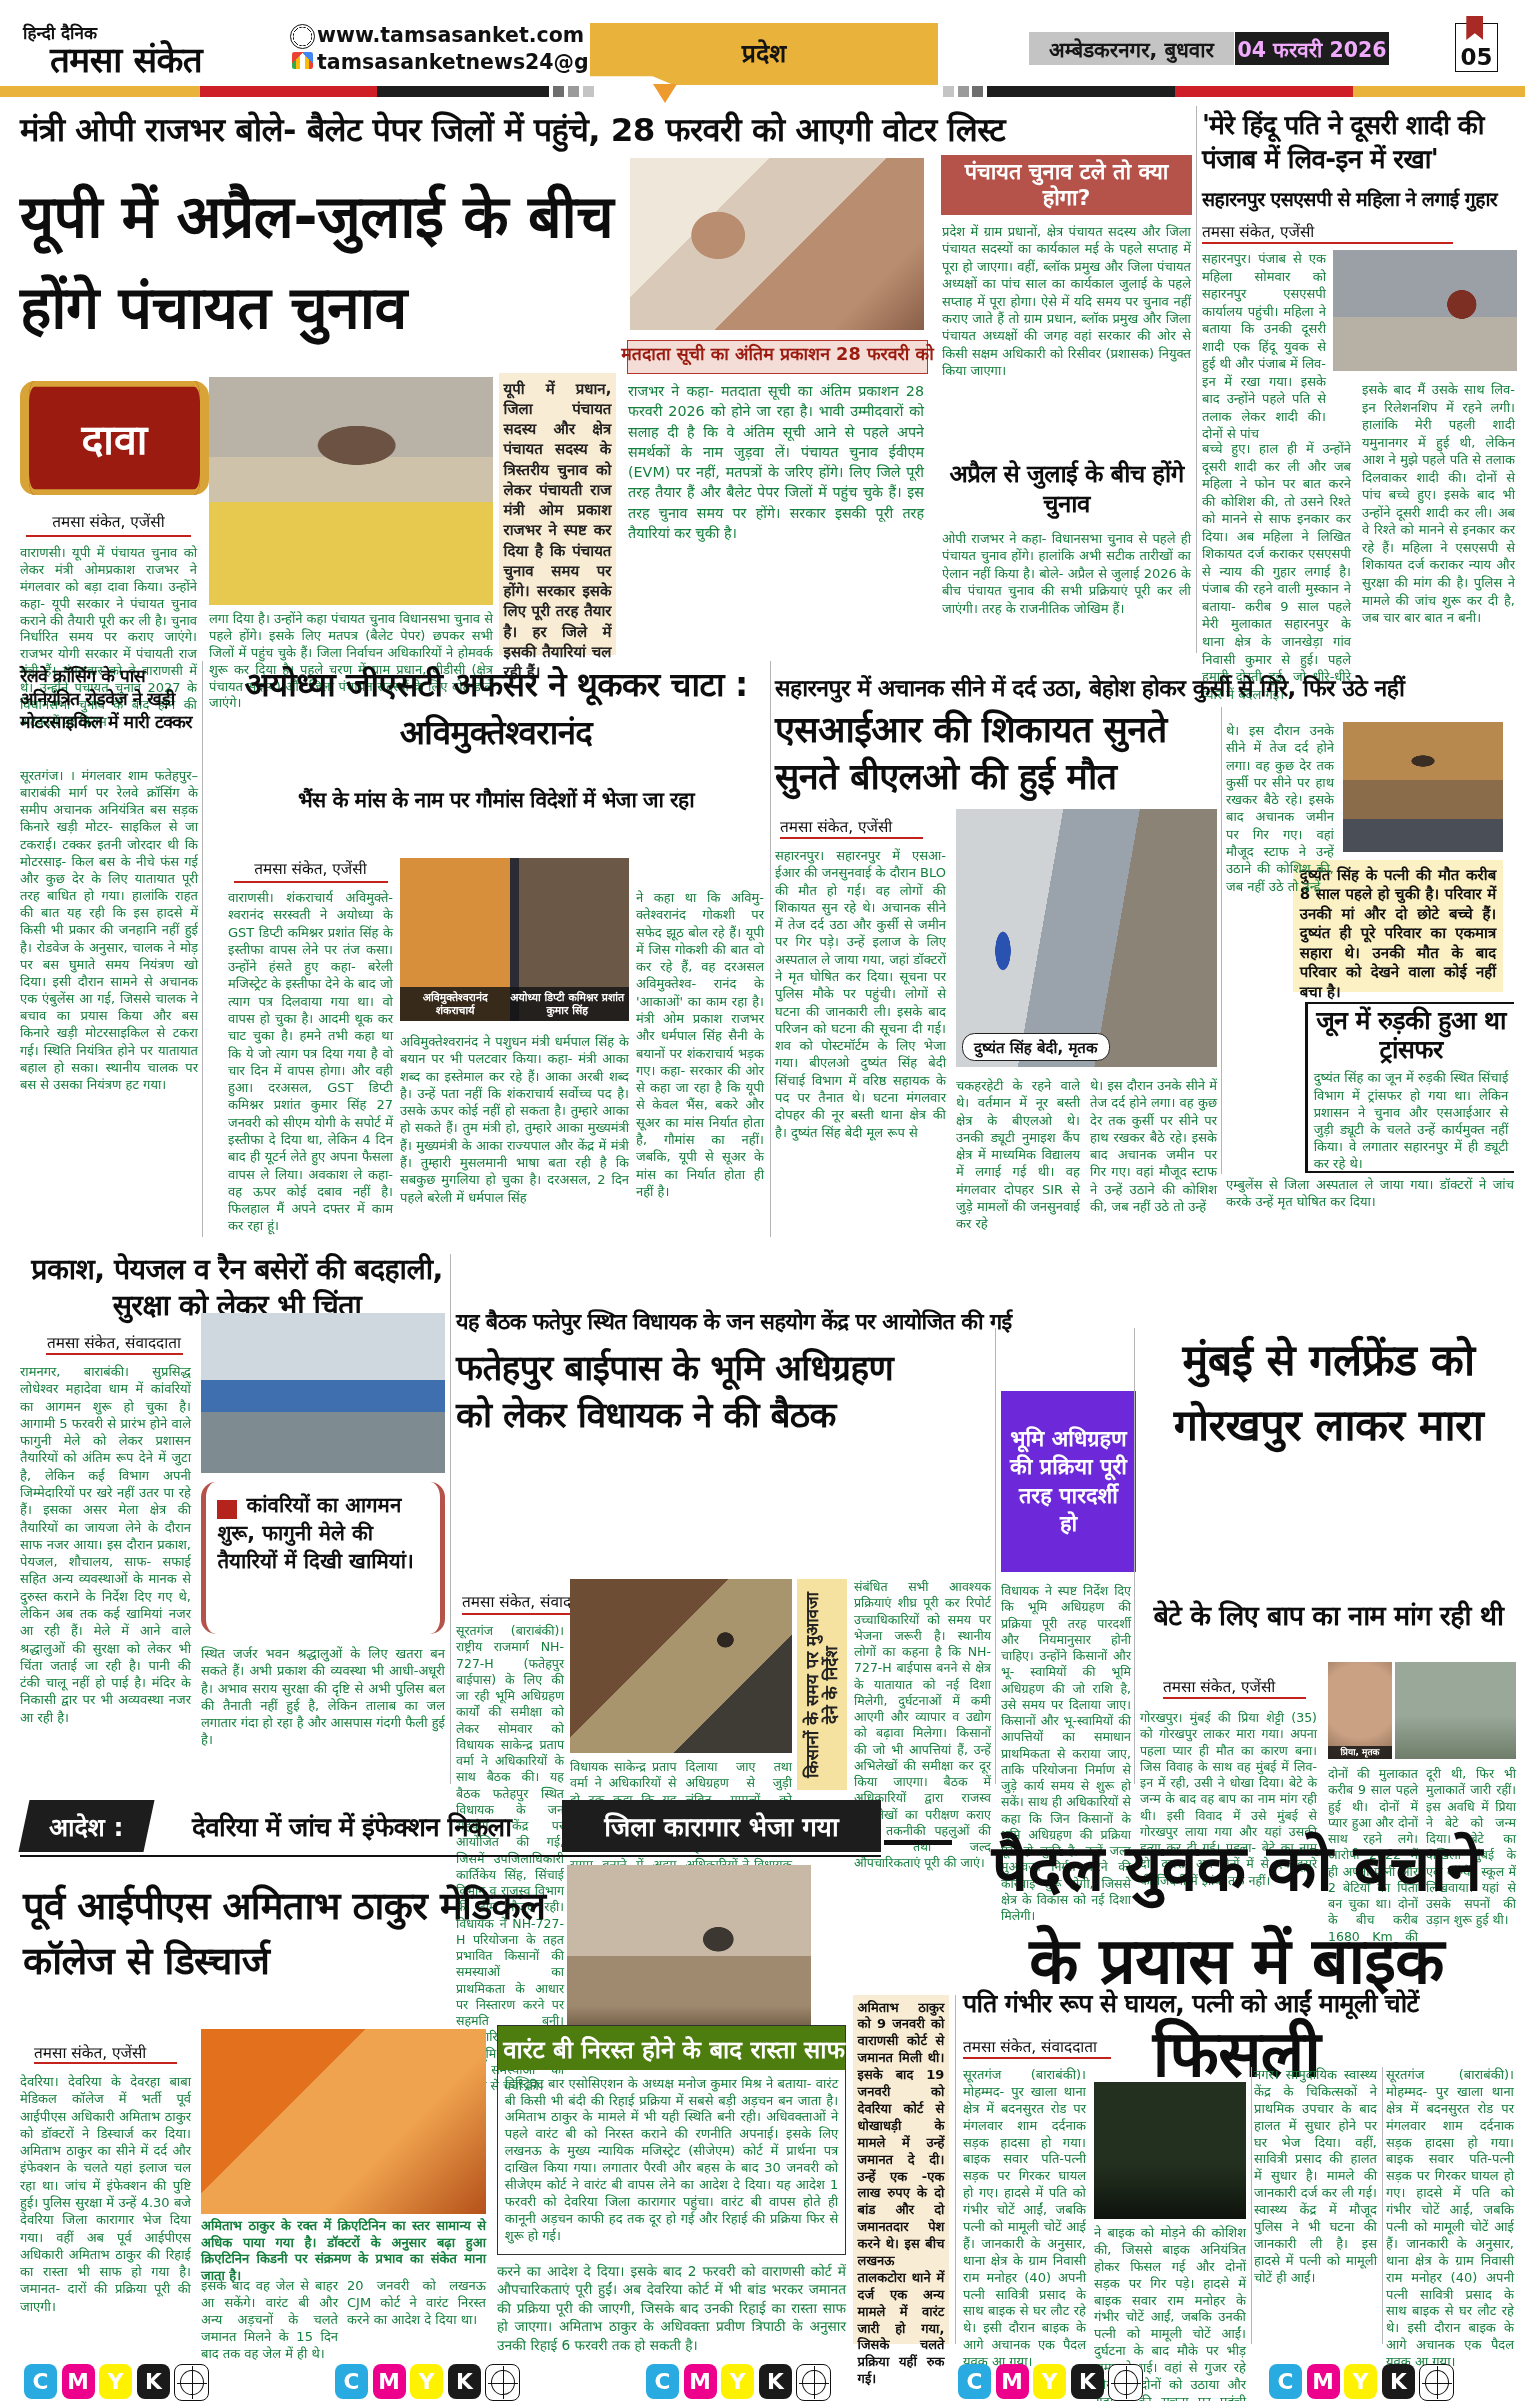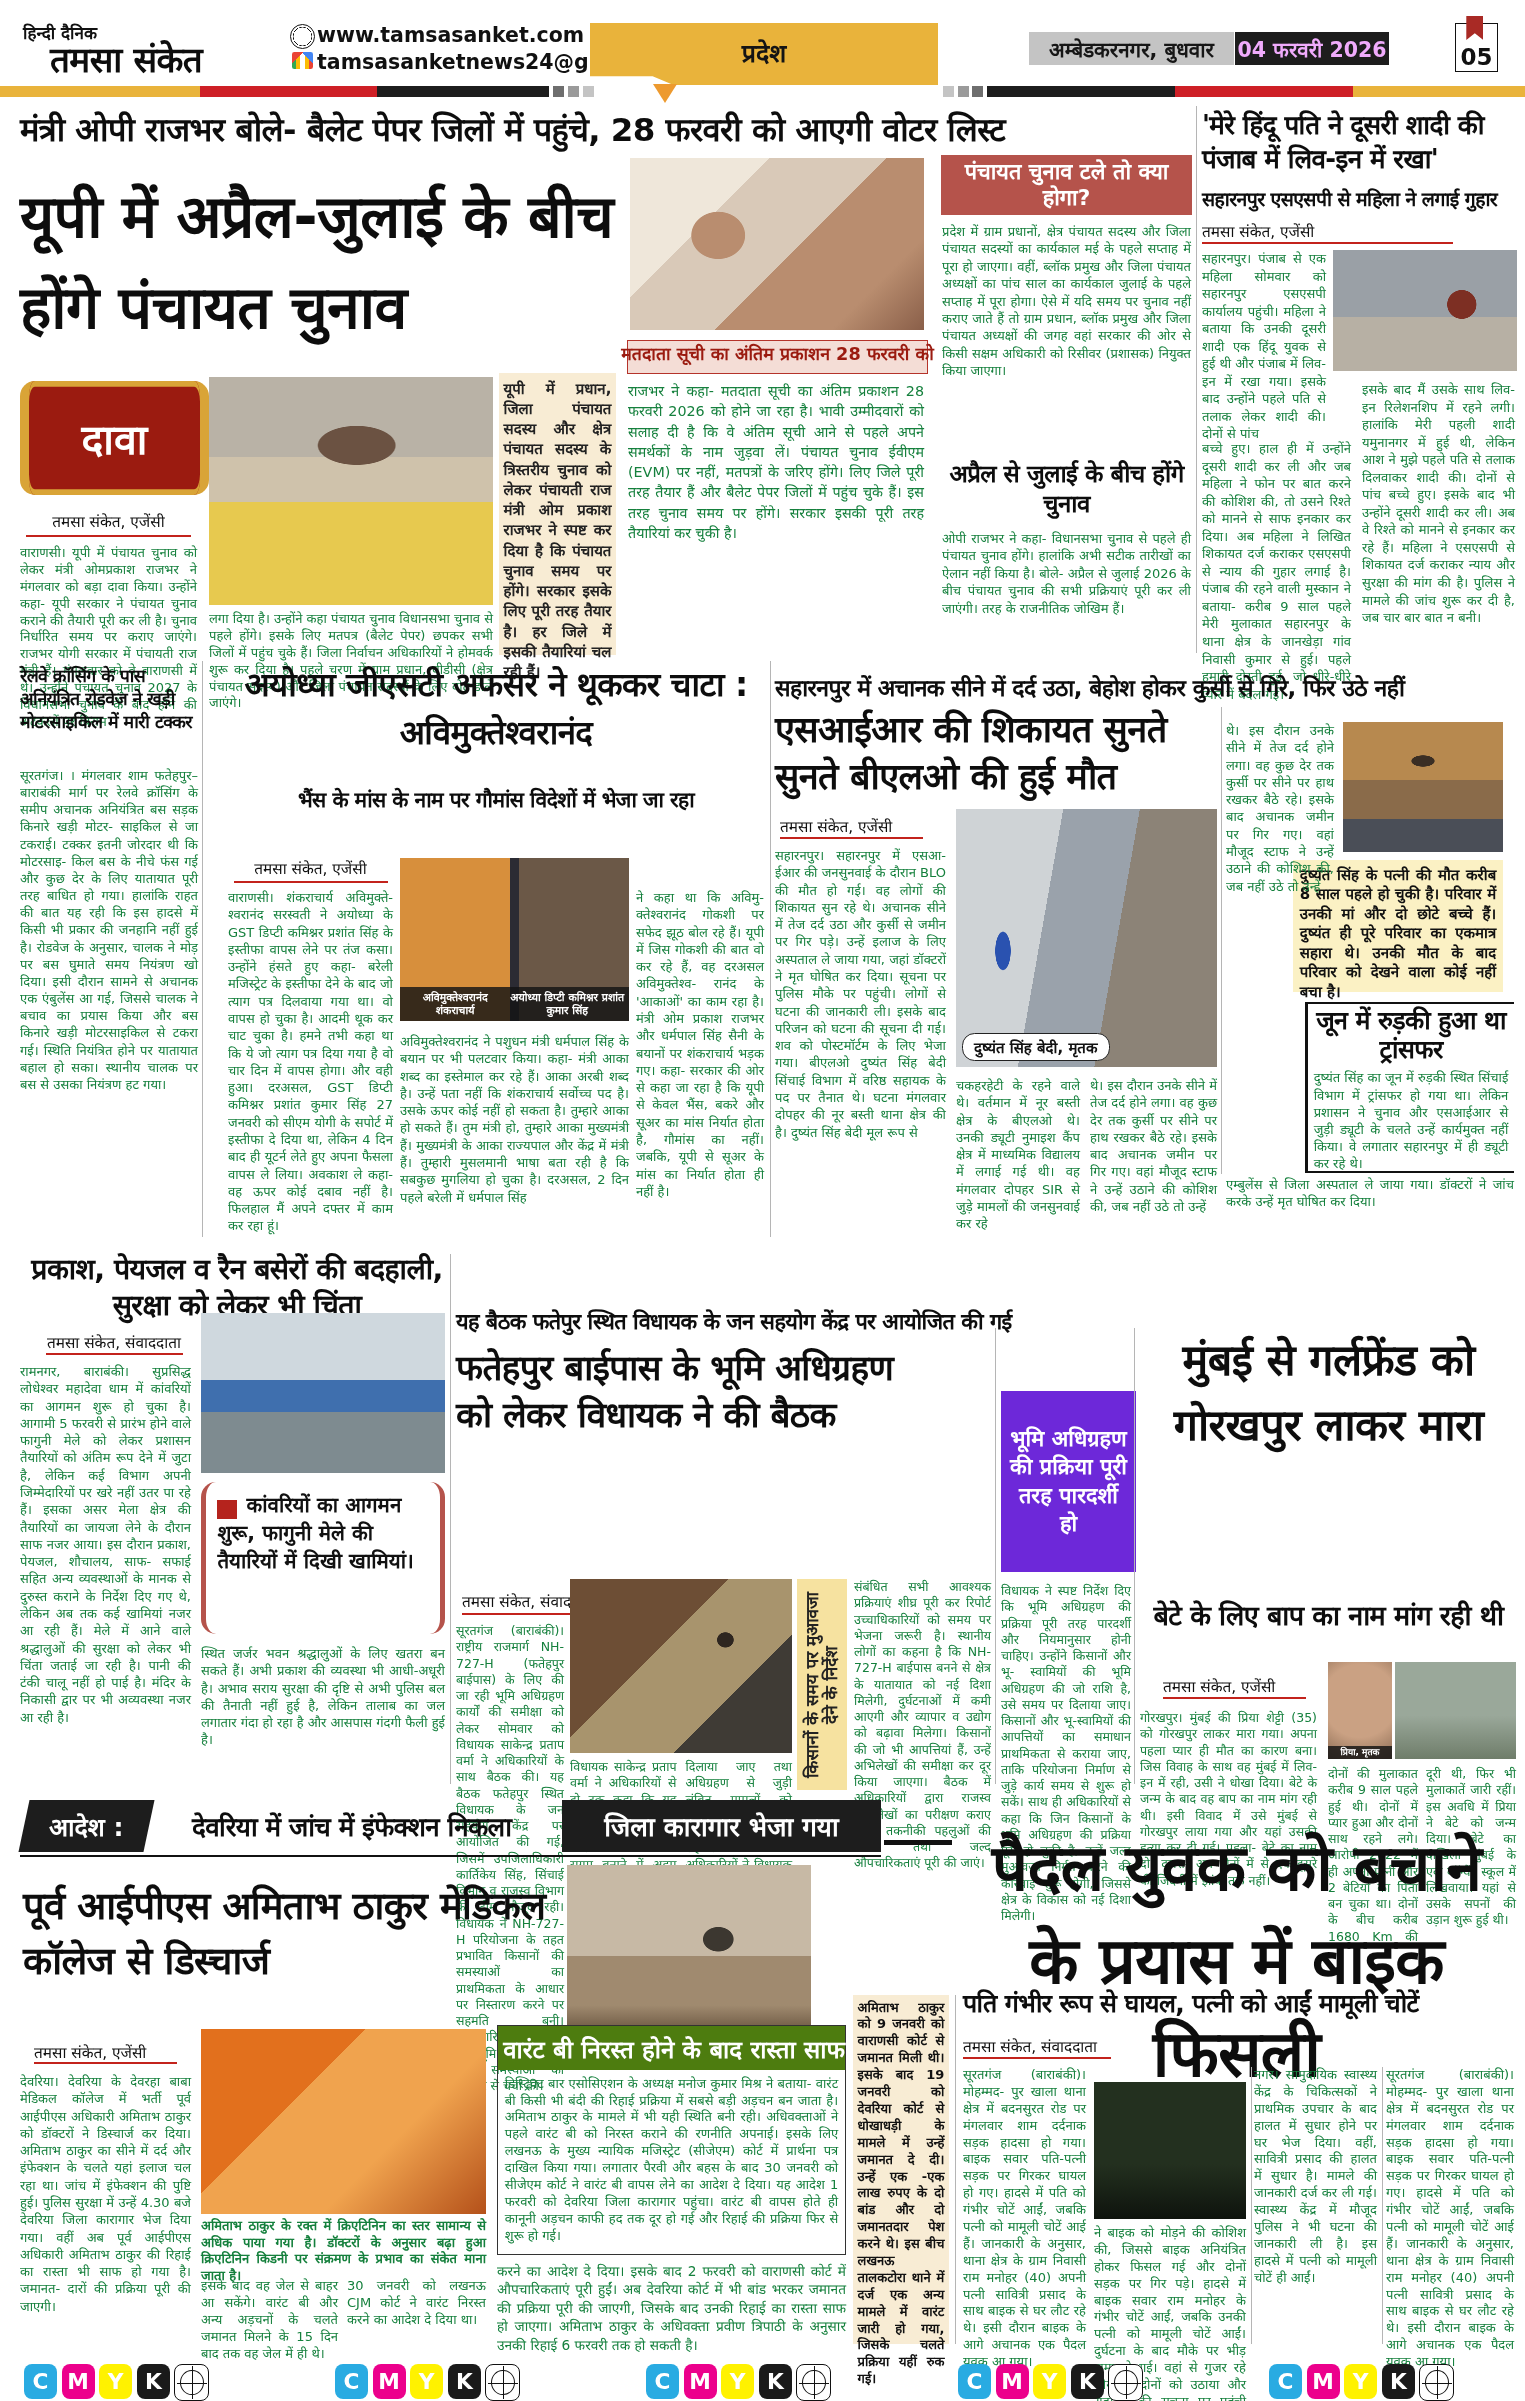--- a/index.html
+++ b/index.html
@@ -232,21 +232,21 @@
   <div class="ph" style="left:567px;top:1865px;width:244px;height:165px;
               background:radial-gradient(closest-side at 62% 45%,#3c3730 0 16%,transparent 17%),
               linear-gradient(180deg,#c7b9a5 0 55%,#a08a6f 55% 85%,#6e5a44 100%)"></div>
   <div class="abs byl" style="left:34px;top:2042px;width:143px;text-align:left">तमसा संकेत, एजेंसी</div>
   <div class="abs rule-red" style="left:34px;top:2062px;width:143px"></div>
   <div class="abs bt" style="left:20px;top:2073px;width:171px;font-size:13px;line-height:1.33">देवरिया। देवरिया के देवरहा बाबा मेडिकल कॉलेज में भर्ती पूर्व आईपीएस अधिकारी अमिताभ ठाकुर को डॉक्टरों ने डिस्चार्ज कर दिया। अमिताभ ठाकुर का सीने में दर्द और इंफेक्शन के चलते यहां इलाज चल रहा था। जांच में इंफेक्शन की पुष्टि हुई। पुलिस सुरक्षा में उन्हें 4.30 बजे देवरिया जिला कारागार भेज दिया गया। वहीं अब पूर्व आईपीएस अधिकारी अमिताभ ठाकुर की रिहाई का रास्ता भी साफ हो गया है। जमानत- दारों की प्रक्रिया पूरी की जाएगी।</div>
   <div class="ph" style="left:201px;top:2029px;width:285px;height:185px;
               background:linear-gradient(135deg,#e2701d 0 35%,#f0a34e 35% 65%,#b4511a 100%)"></div>
   <div class="abs bt" style="left:201px;top:2218px;width:285px;font-size:13px;font-weight:700;line-height:1.28">अमिताभ ठाकुर के रक्त में क्रिएटिनिन का स्तर सामान्य से अधिक पाया गया है। डॉक्टरों के अनुसार बढ़ा हुआ क्रिएटिनिन किडनी पर संक्रमण के प्रभाव का संकेत माना जाता है।</div>
   <div class="abs bt" style="left:201px;top:2278px;width:137px;font-size:13px;line-height:1.3">इसके बाद वह जेल से बाहर आ सकेंगे। वारंट बी और अन्य अड़चनों के चलते जमानत मिलने के 15 दिन बाद तक वह जेल में ही थे।</div>
-  <div class="abs bt" style="left:347px;top:2278px;width:139px;font-size:13px;line-height:1.3">30 जनवरी को लखनऊ CJM कोर्ट ने वारंट निरस्त करने का आदेश दे दिया था।</div>
+  <div class="abs bt" style="left:347px;top:2278px;width:139px;font-size:13px;line-height:1.3">20 जनवरी को लखनऊ CJM कोर्ट ने वारंट निरस्त करने का आदेश दे दिया था।</div>
 
   <div class="abs" style="left:497px;top:2025px;width:349px;height:230px;border:1.7px solid #333;box-sizing:border-box">
     <div style="height:44px;background:#4d7c0f;display:flex;align-items:center;justify-content:flex-end">
       <span style="color:#fff;font-weight:900;font-size:24px;white-space:nowrap">वारंट बी निरस्त होने के बाद रास्ता साफ</span>
     </div>
     <div class="bt" style="padding:5.7px 6.8px;font-size:13px;line-height:1.3">डिस्ट्रिक्ट बार एसोसिएशन के अध्यक्ष मनोज कुमार मिश्र ने बताया- वारंट बी किसी भी बंदी की रिहाई प्रक्रिया में सबसे बड़ी अड़चन बन जाता है। अमिताभ ठाकुर के मामले में भी यही स्थिति बनी रही। अधिवक्ताओं ने पहले वारंट बी को निरस्त कराने की रणनीति अपनाई। इसके लिए लखनऊ के मुख्य न्यायिक मजिस्ट्रेट (सीजेएम) कोर्ट में प्रार्थना पत्र दाखिल किया गया। लगातार पैरवी और बहस के बाद 30 जनवरी को सीजेएम कोर्ट ने वारंट बी वापस लेने का आदेश दे दिया। यह आदेश 1 फरवरी को देवरिया जिला कारागार पहुंचा। वारंट बी वापस होते ही कानूनी अड़चन काफी हद तक दूर हो गई और रिहाई की प्रक्रिया फिर से शुरू हो गई।</div>
   </div>
   <div class="abs bt" style="left:497px;top:2262px;width:349px;font-size:13.7px;line-height:1.35">करने का आदेश दे दिया। इसके बाद 2 फरवरी को वाराणसी कोर्ट में औपचारिकताएं पूरी हुईं। अब देवरिया कोर्ट में भी बांड भरकर जमानत की प्रक्रिया पूरी की जाएगी, जिसके बाद उनकी रिहाई का रास्ता साफ हो जाएगा। अमिताभ ठाकुर के अधिवक्ता प्रवीण त्रिपाठी के अनुसार उनकी रिहाई 6 फरवरी तक हो सकती है।</div>
 
   <div class="abs" style="left:853px;top:1995px;width:96px;height:349px;background:#F8ECD4;padding:4.6px;box-sizing:border-box">

